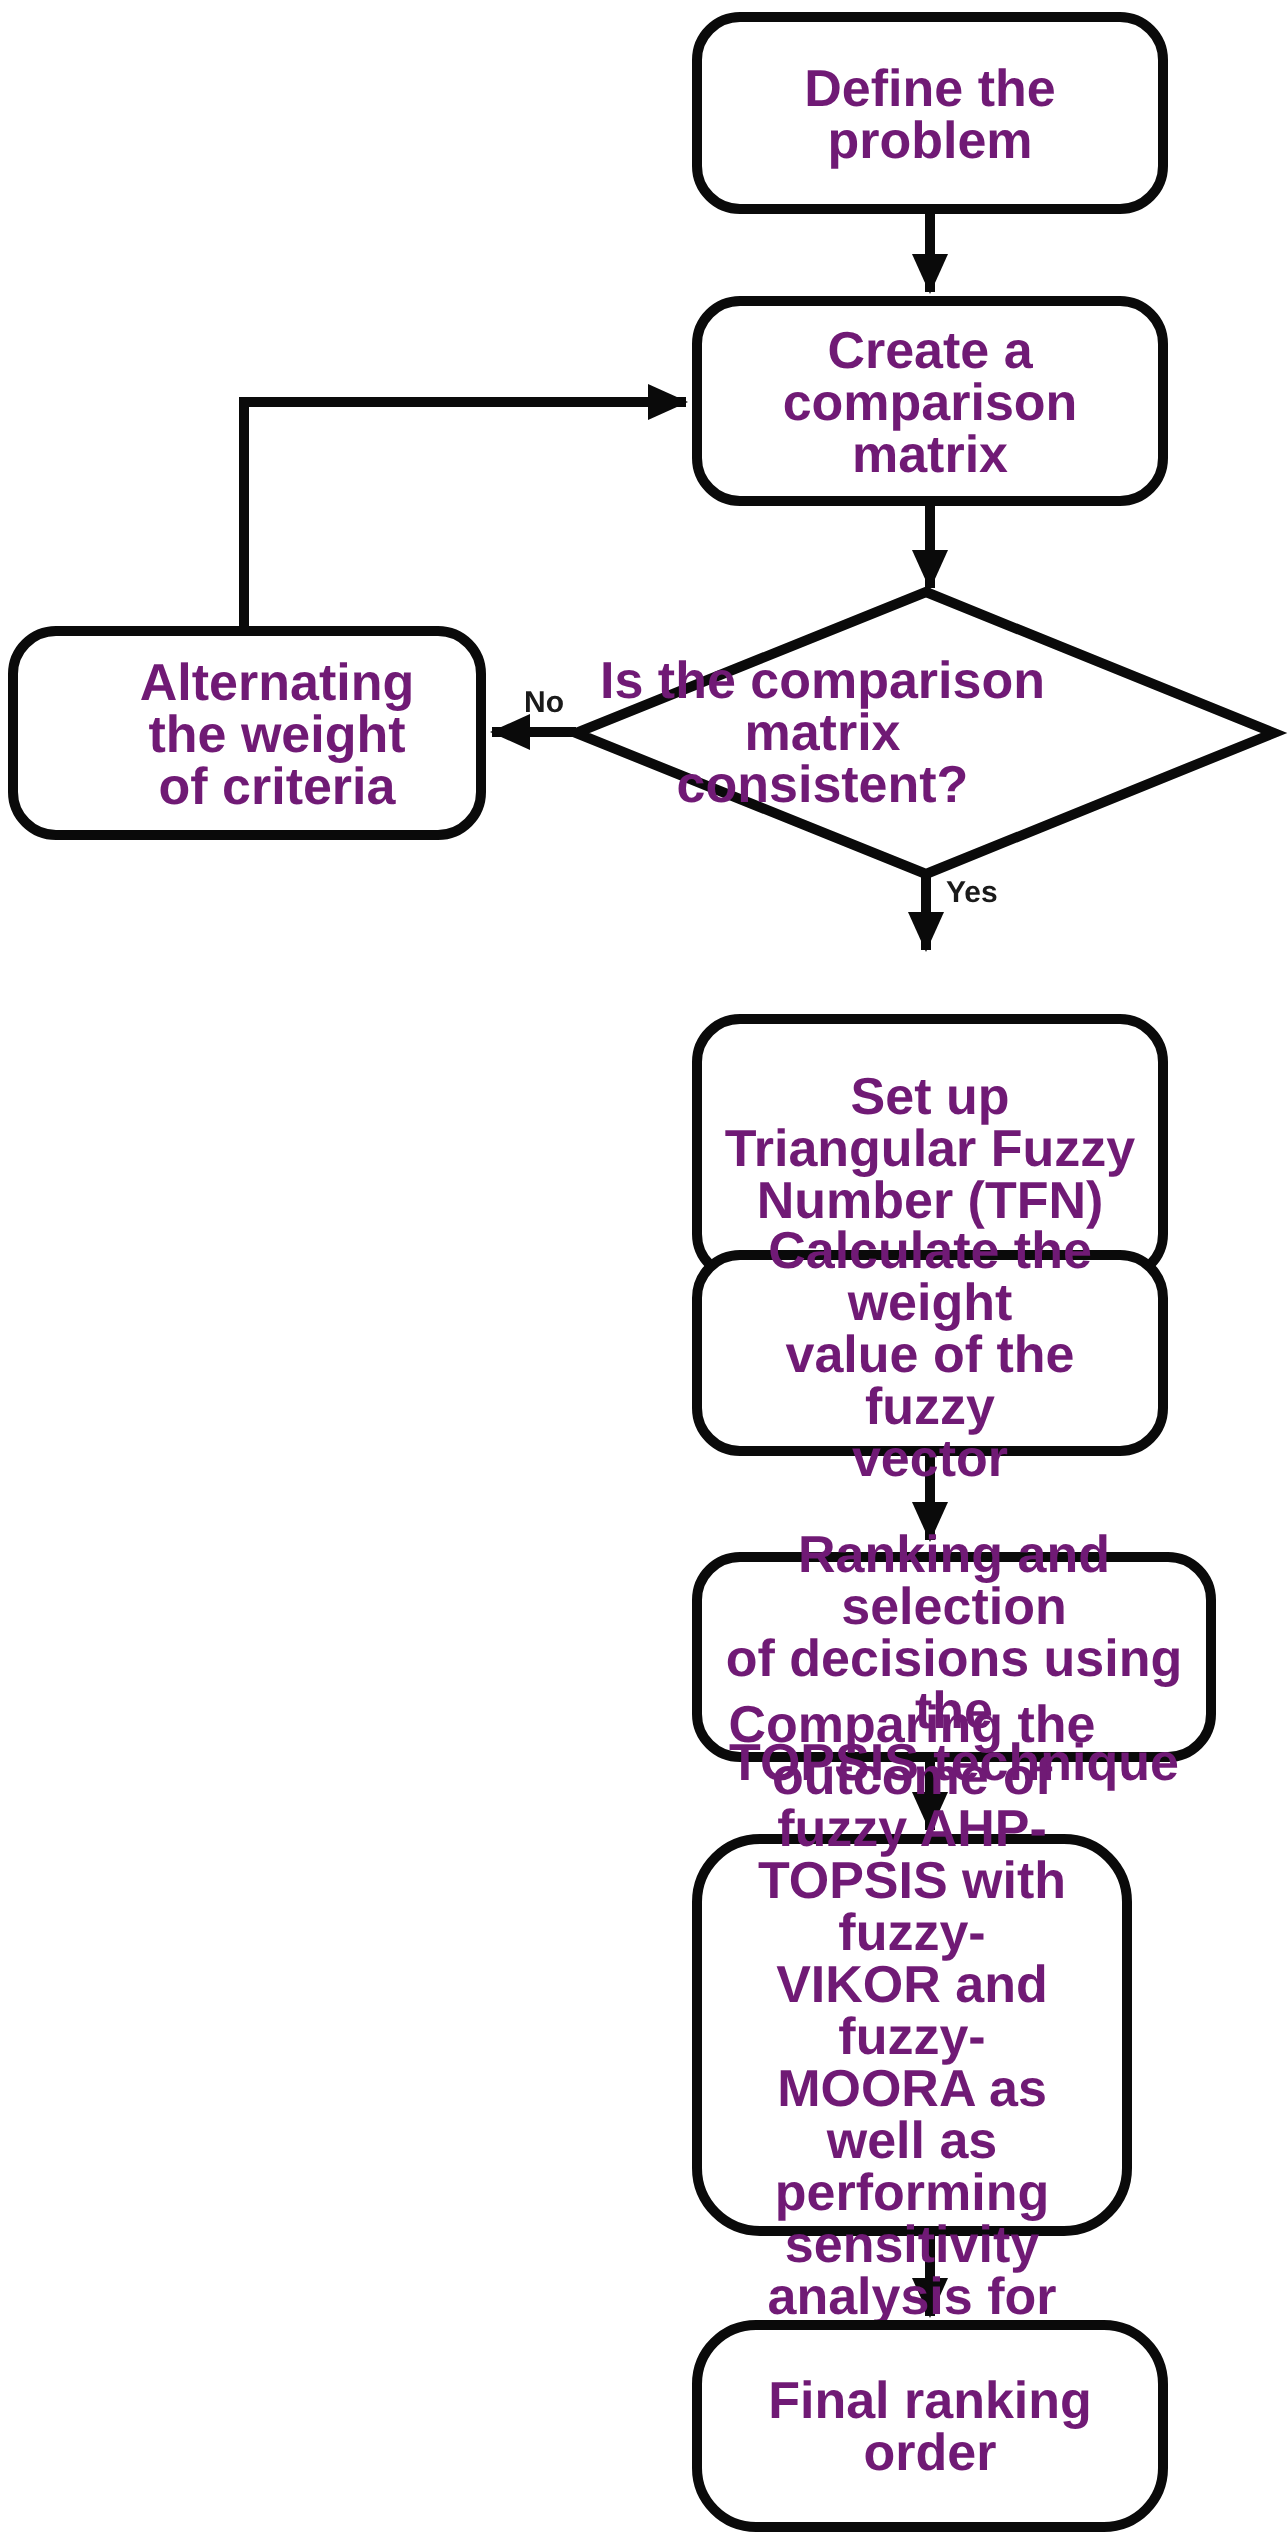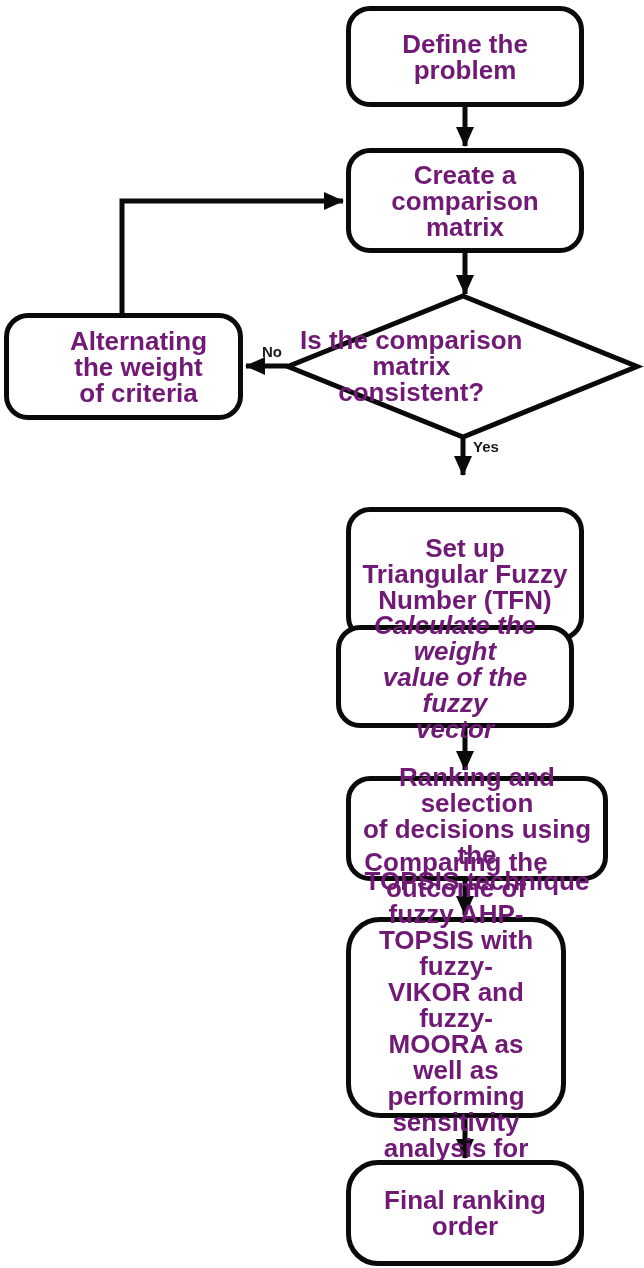--- a/index.html
+++ b/index.html
@@ -69,21 +69,21 @@
   }
   .edge-label.yes {
     left: 473px;
     top: 437px;
   }
   
   .n-define   { left: 346px; top: 6px;    width: 238px; height: 101px; }
   .n-create   { left: 346px; top: 148px;  width: 238px; height: 105px; }
   .n-alter    { left: 4px;   top: 313px;  width: 239px; height: 107px; padding-left: 40px; }
   .n-tfn      { left: 346px; top: 477px;  width: 238px; height: 134px; margin-top: 30px; }
-  .n-weight   { left: 336px; top: 625px;  width: 238px; height: 103px; font-style: italic; }
+  .n-weight   { left: 346px; top: 625px;  width: 238px; height: 103px; }
   .n-topsis   { left: 346px; top: 776px;  width: 262px; height: 105px; }
   .n-compare  { left: 346px; top: 917px;  width: 220px; height: 201px; border-radius: 34px; }
   .n-final    { left: 346px; top: 1160px; width: 238px; height: 106px; border-radius: 32px; }
 </style>
 </head>
 <body>
 
 <div class="canvas">
 
   <svg class="edges-layer" width="644" height="1268" viewBox="0 0 644 1268" xmlns="http://www.w3.org/2000/svg">

